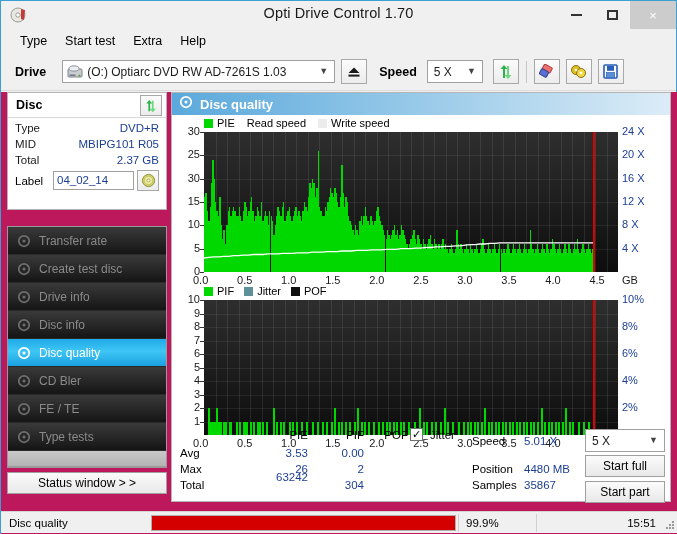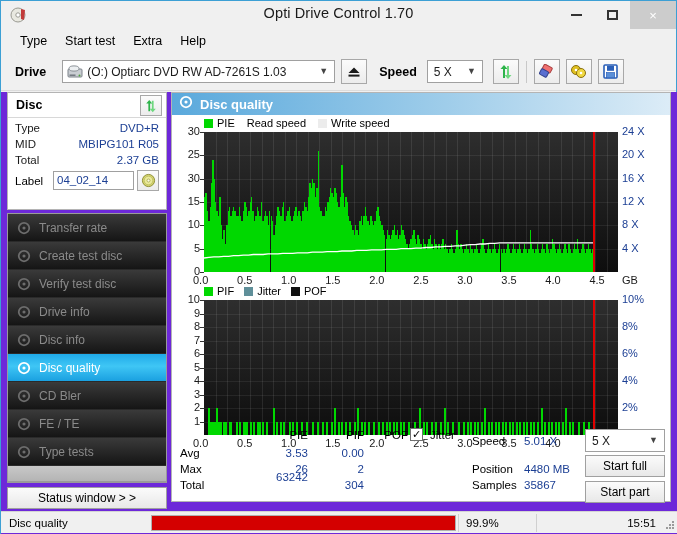--- a/index.html
+++ b/index.html
@@ -90,21 +90,21 @@
     border: 1px solid #a8a8a8;
     background: linear-gradient(#fbfbfb,#ececec);
     display: flex; align-items: center; justify-content: center;
   }
   .sep-v { width: 1px; height: 22px; background: #c8c8c8; margin: 0 7px; }
 
   
   .body {
     position: absolute; left: 0; top: 91px;
     width: 677px; height: 443px;
-    background: #6d28d9;
+    background: #be185d;
   }
   
   .leftcol {
     position: absolute; left: 6px; top: 0;
     width: 160px; height: 410px;
   }
   .disc-panel {
     border: 1px solid #b4b4b4;
     background: #ffffff;
     height: 118px;
@@ -137,21 +137,21 @@
     padding-left: 3px; line-height: 17px;
     margin-right: 3px;
   }
   .cd-btn {
     width: 22px; height: 21px;
     border: 1px solid #a8a8a8;
     background: linear-gradient(#fbfbfb,#ececec);
     display:flex;align-items:center;justify-content:center;
   }
   
-  .navlist { margin-top: 3px; border: 1px solid #9a9a9a; background:#1a1a1a;}
+  .navlist { margin-top: 16px; border: 1px solid #9a9a9a; background:#1a1a1a;}
   .navitem {
     height: 28px;
     display: flex; align-items: center;
     padding-left: 9px;
     background: linear-gradient(#3a3a3a, #151515);
     border-bottom: 1px solid #2a2a2a;
     color: #8a8a8a;
     font-size: 12px;
   }
   .navitem.selected {
@@ -403,29 +403,20 @@
           <span>Transfer rate</span>
         </div>
         <div class="navitem">
           <span class="ico">
               <svg width="14" height="14" viewBox="0 0 16 16">
                 <circle cx="8" cy="8" r="6" fill="none" stroke="#6d6d6d" stroke-width="2"></circle>
                 <circle cx="8" cy="8" r="1.8" fill="#6d6d6d"></circle>
               </svg>
             </span>
           <span>Create test disc</span>
-        </div>
-        <div class="navitem">
-          <span class="ico">
-              <svg width="14" height="14" viewBox="0 0 16 16">
-                <circle cx="8" cy="8" r="6" fill="none" stroke="#6d6d6d" stroke-width="2"></circle>
-                <circle cx="8" cy="8" r="1.8" fill="#6d6d6d"></circle>
-              </svg>
-            </span>
-          <span>Verify test disc</span>
         </div>
         <div class="navitem">
           <span class="ico">
               <svg width="14" height="14" viewBox="0 0 16 16">
                 <circle cx="8" cy="8" r="6" fill="none" stroke="#6d6d6d" stroke-width="2"></circle>
                 <circle cx="8" cy="8" r="1.8" fill="#6d6d6d"></circle>
               </svg>
             </span>
           <span>Drive info</span>
         </div>

